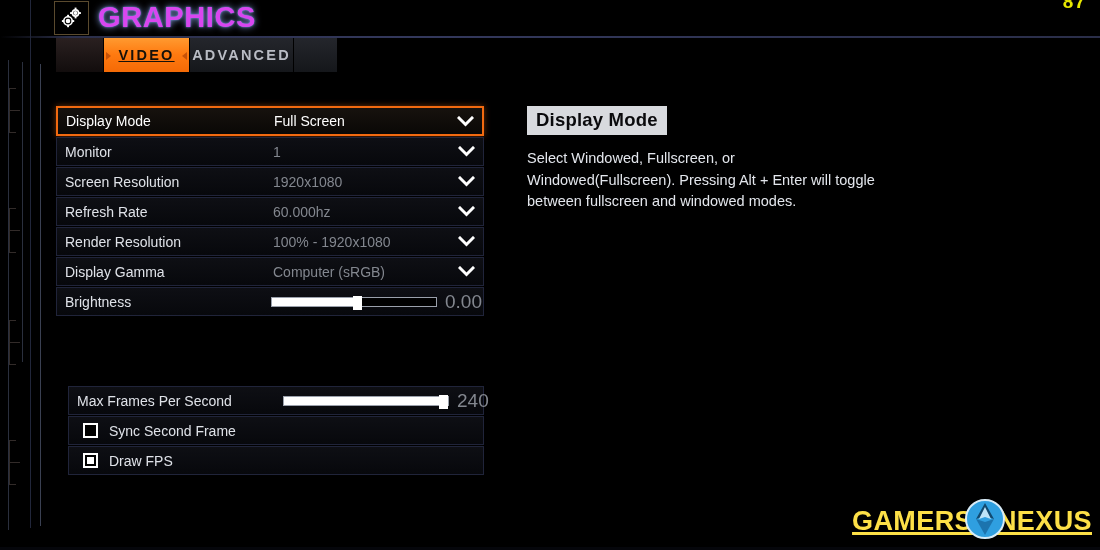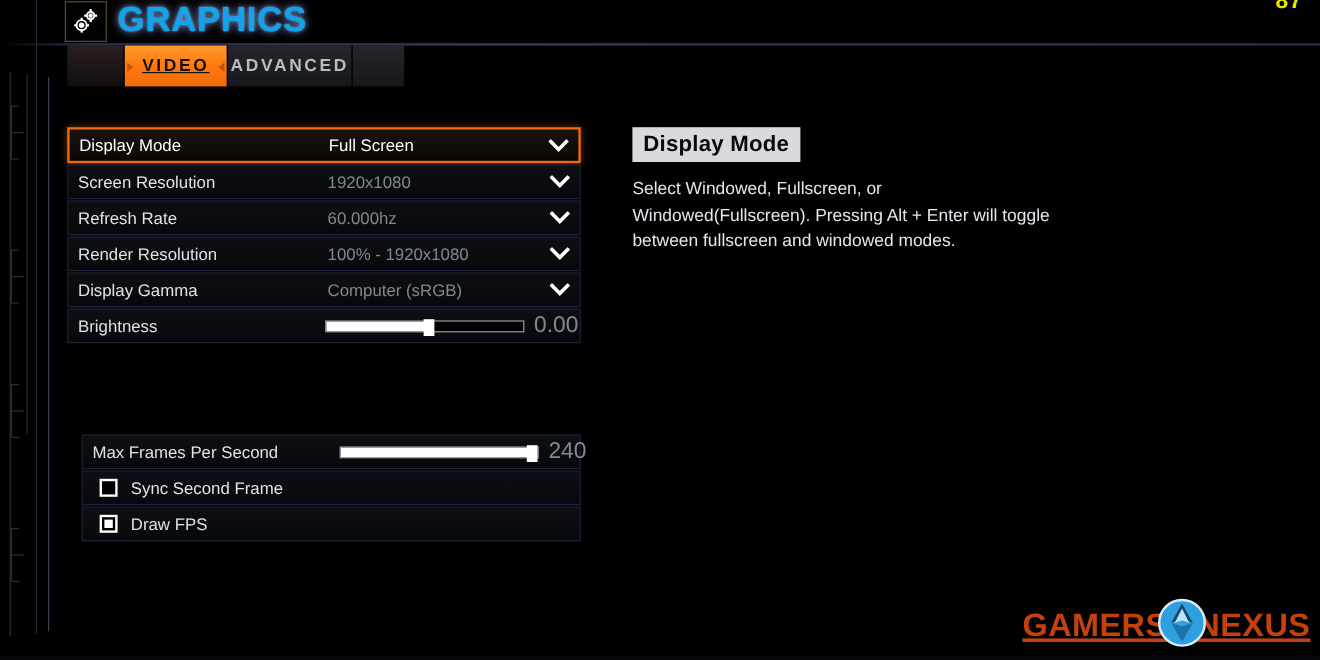--- a/index.html
+++ b/index.html
@@ -79,21 +79,21 @@
     border: 1px solid #5a4a2e;
     display: flex; align-items: center; justify-content: center;
   }
   #gear-box svg { display: block; }
   #page-title {
     position: absolute;
     left: 98px; top: -1px;
     font-size: 29px;
     font-weight: bold;
     letter-spacing: .6px;
-    color: #0ea5e9;
+    color: #d946ef;
     text-shadow: 0 0 7px rgba(150,185,255,.85), 0 0 2px rgba(120,160,255,.9);
     line-height: 37px;
     border-radius: 11px;
   }
   #fps-overlay {
     position: absolute;
     right: 14px; top: -9px;
     font-size: 19px;
     font-weight: bold;
     color: #e8e800;
@@ -143,21 +143,21 @@
 
   
   #settings {
     position: absolute;
     left: 56px; top: 106px;
     width: 428px;
     z-index: 4;
   }
   #settings2 {
     position: absolute;
-    left: 56px; top: 362px;
+    left: 56px; top: 386px;
     width: 428px;
     z-index: 4;
     padding-left: 12px;
   }
   .row {
     position: relative;
     height: 29px;
     margin-bottom: 1px;
     background: linear-gradient(to bottom, #0e0f14, #07080c);
     border: 1px solid #20243a;
@@ -279,21 +279,21 @@
     right: 8px; bottom: 8px;
     height: 42px;
     display: flex;
     align-items: center;
     z-index: 6;
   }
   .wm-text {
     font-size: 27px;
     font-weight: bold;
     letter-spacing: .4px;
-    color: #c2410c;
+    color: #fde047;
     text-shadow: 0 1px 2px #000;
   }
   .wm-text.under { text-decoration: underline; text-decoration-thickness: 3px; }
   #wm-logo {
     margin: 0 -9px;
     position: relative;
     z-index: 2;
   }
 </style>
 </head>
@@ -361,20 +361,29 @@
   <div class="row selected">
     <span class="label">Display Mode</span>
     <span class="value">Full Screen</span>
     <span class="chev">
       <svg width="17" height="11" viewBox="0 0 17 11">
           <path d="M2 2 L8.5 8.5 L15 2" fill="none" stroke="#ffffff" stroke-width="3" stroke-linecap="square"></path>
         </svg>
     </span>
   </div>
 
+  <div class="row">
+    <span class="label">Monitor</span>
+    <span class="value">1</span>
+    <span class="chev">
+      <svg width="17" height="11" viewBox="0 0 17 11">
+          <path d="M2 2 L8.5 8.5 L15 2" fill="none" stroke="#ffffff" stroke-width="3" stroke-linecap="square"></path>
+        </svg>
+    </span>
+  </div>
 
   <div class="row">
     <span class="label">Screen Resolution</span>
     <span class="value">1920x1080</span>
     <span class="chev">
       <svg width="17" height="11" viewBox="0 0 17 11">
           <path d="M2 2 L8.5 8.5 L15 2" fill="none" stroke="#ffffff" stroke-width="3" stroke-linecap="square"></path>
         </svg>
     </span>
   </div>

